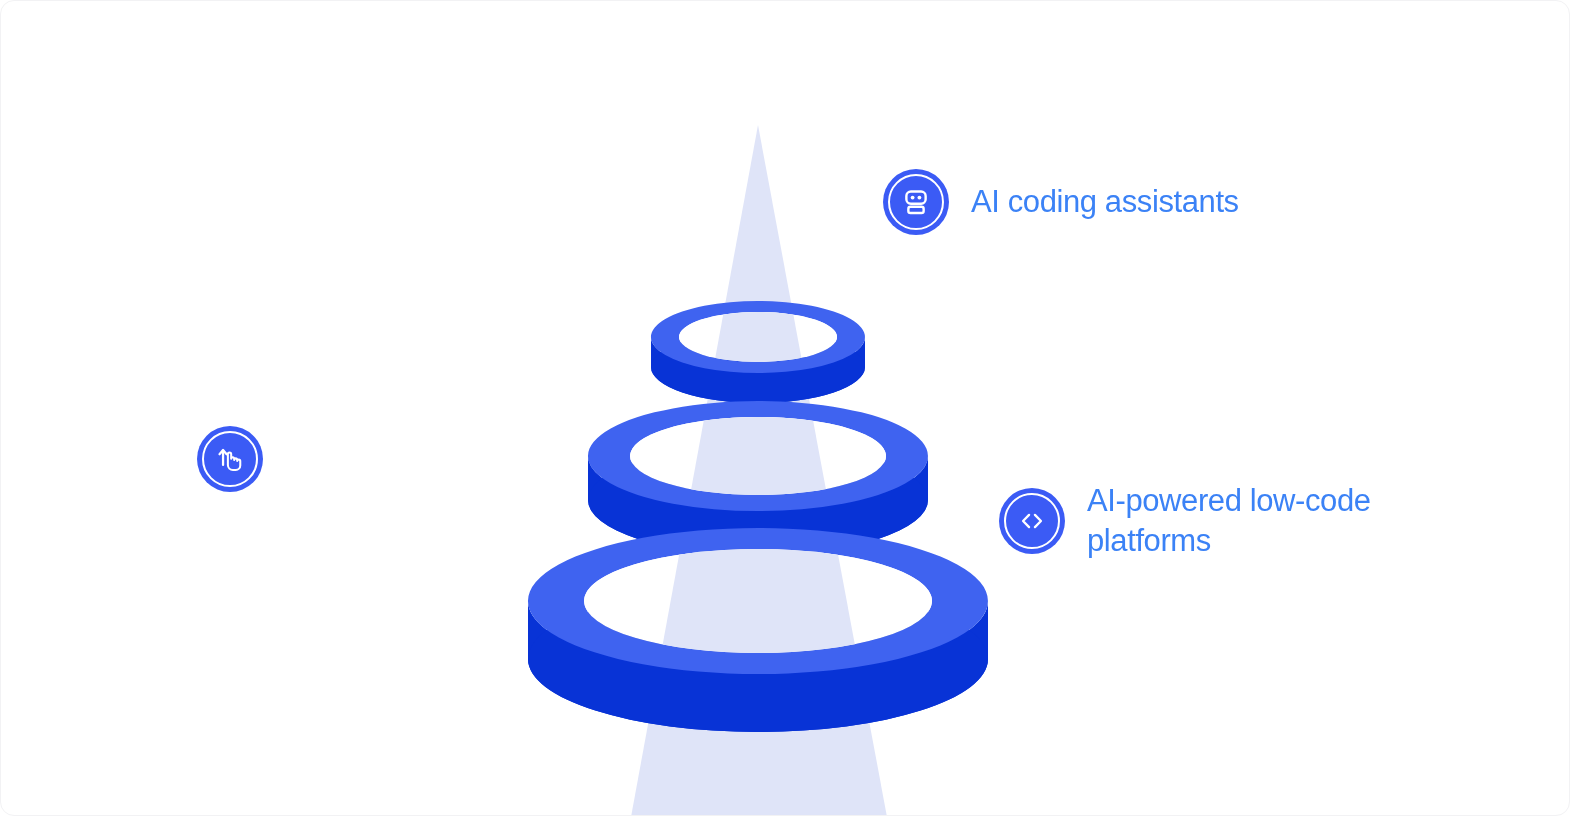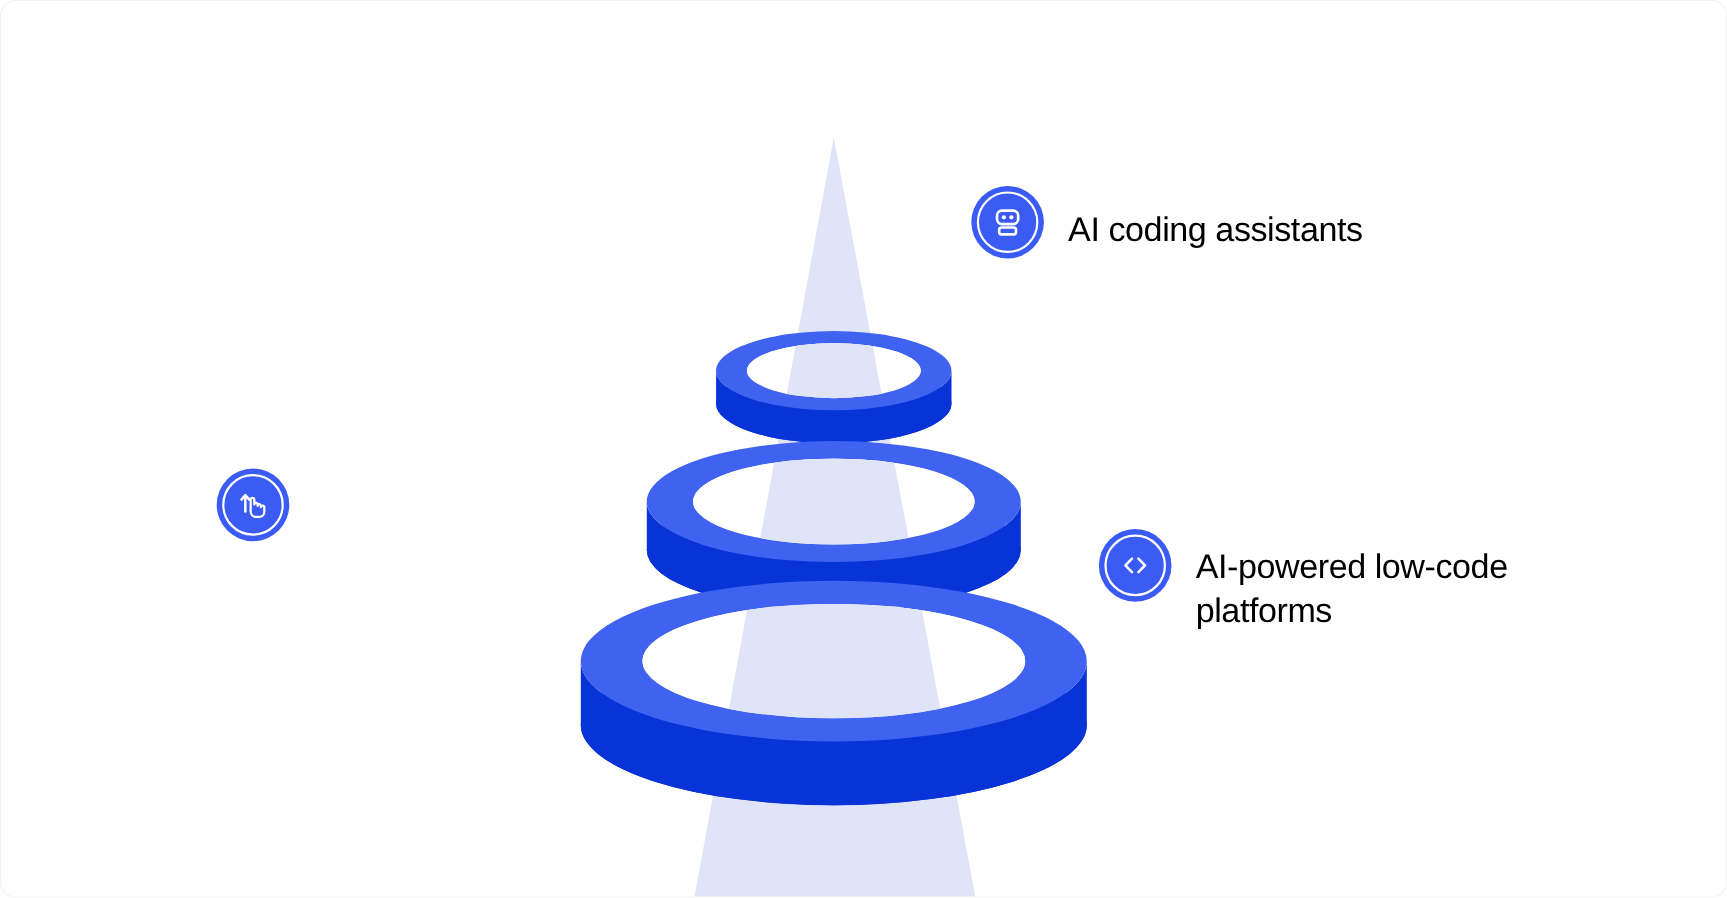--- a/index.html
+++ b/index.html
@@ -68,25 +68,24 @@
   .badge svg {
     position: relative;
     z-index: 2;
     display: block;
   }
 
   .label-text {
     font-family: "Liberation Sans", sans-serif;
     font-size: 31px;
     line-height: 1.28;
-    color: #000000;
+    color: #3b82f6;
     letter-spacing: -0.4px;
     white-space: pre-line;
     font-weight: 400;
-    margin-top: 14px;
   }
 
   
   #group-ai-coding-assistants {
     left: 882px;
     top: 168px;
   }
   #group-ai-coding-assistants .label-text {
     text-align: left;
   }
@@ -97,21 +96,21 @@
     align-items: center;
   }
   #group-prompt-to-app-builders .label-text {
     text-align: right;
     width: 226px;
   }
 
   #group-low-code-platforms {
     left: 998px;
     top: 480px;
-    align-items: flex-start;
+    align-items: center;
   }
   #group-low-code-platforms .label-text {
     text-align: left;
   }
 </style>
 </head>
 <body>
 
 <div id="stage">
 

